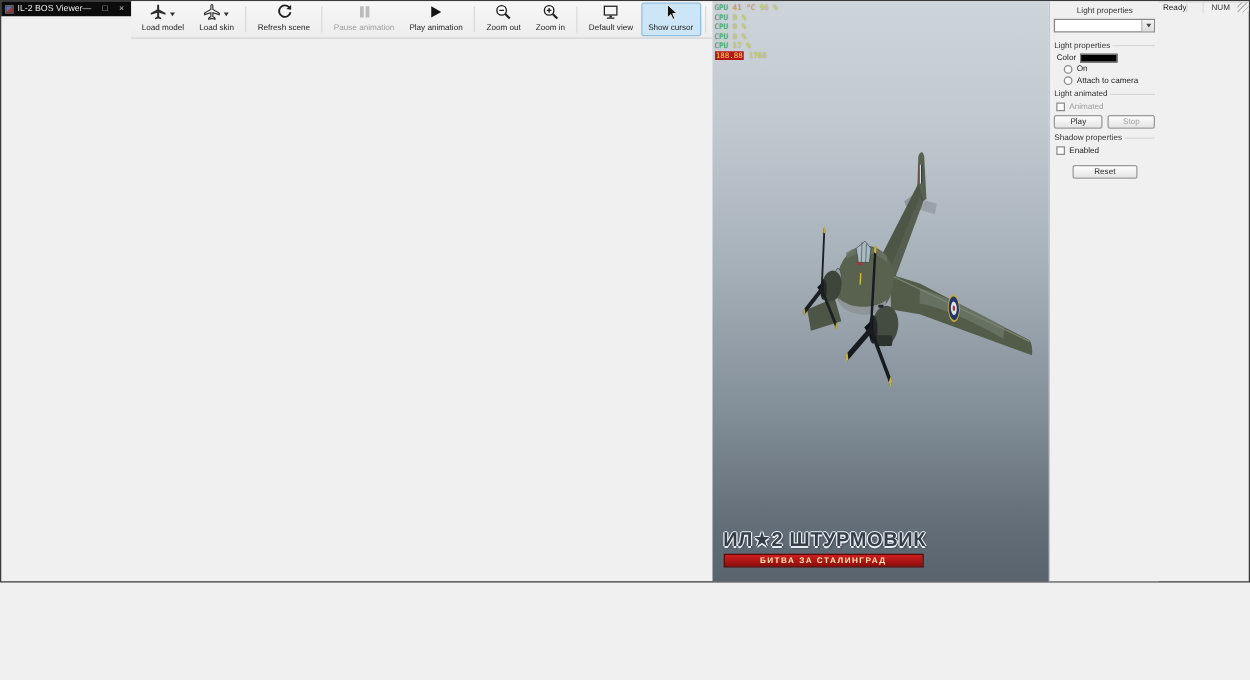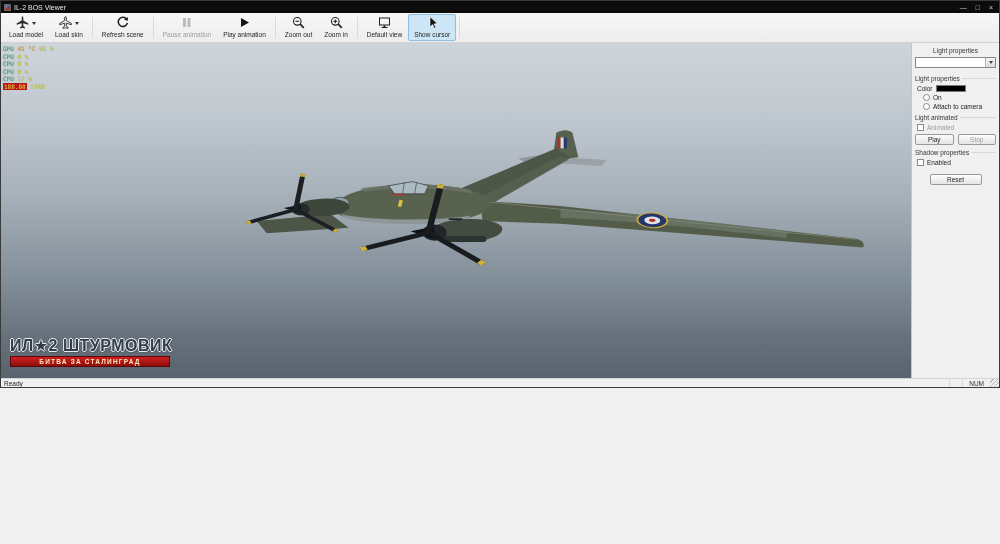--- a/index.html
+++ b/index.html
@@ -1,19 +1,19 @@
 <!DOCTYPE html>
 <html><head>
 <meta charset="utf-8">
 <style>
   *{box-sizing:border-box;margin:0;padding:0}
   html,body{width:1000px;height:544px;overflow:hidden}
   body{font-family:"Liberation Sans","DejaVu Sans",sans-serif;background:#f0f0f0;color:#222}
 
-  .window{width:1000px;height:388px;display:flex;flex-direction:column;border:1px solid #3a3a3a}
+  .window{width:1000px;height:466px;display:flex;flex-direction:row;border:1px solid #3a3a3a}
 
   
   .titlebar{height:12px;background:#0c0c0c;color:#e8e8e8;display:flex;align-items:center;padding:0 3px;font-size:7px;flex:0 0 auto}
   .app-icon{width:7px;height:7px;margin-right:3px;background:linear-gradient(135deg,#4a78c0 0 50%,#b03030 50% 100%);border:0.5px solid #666}
   .title-text{white-space:nowrap}
   .win-controls{margin-left:auto;display:flex;align-items:center;gap:9px;padding-right:3px;color:#cfcfcf;font-size:7px;line-height:1}
   .win-btn{cursor:default}
 
   
   .toolbar{height:30px;background:linear-gradient(#f7f7f7,#ededed);border-bottom:1px solid #d2d2d2;display:flex;align-items:stretch;padding:1px 2px;flex:0 0 auto}

